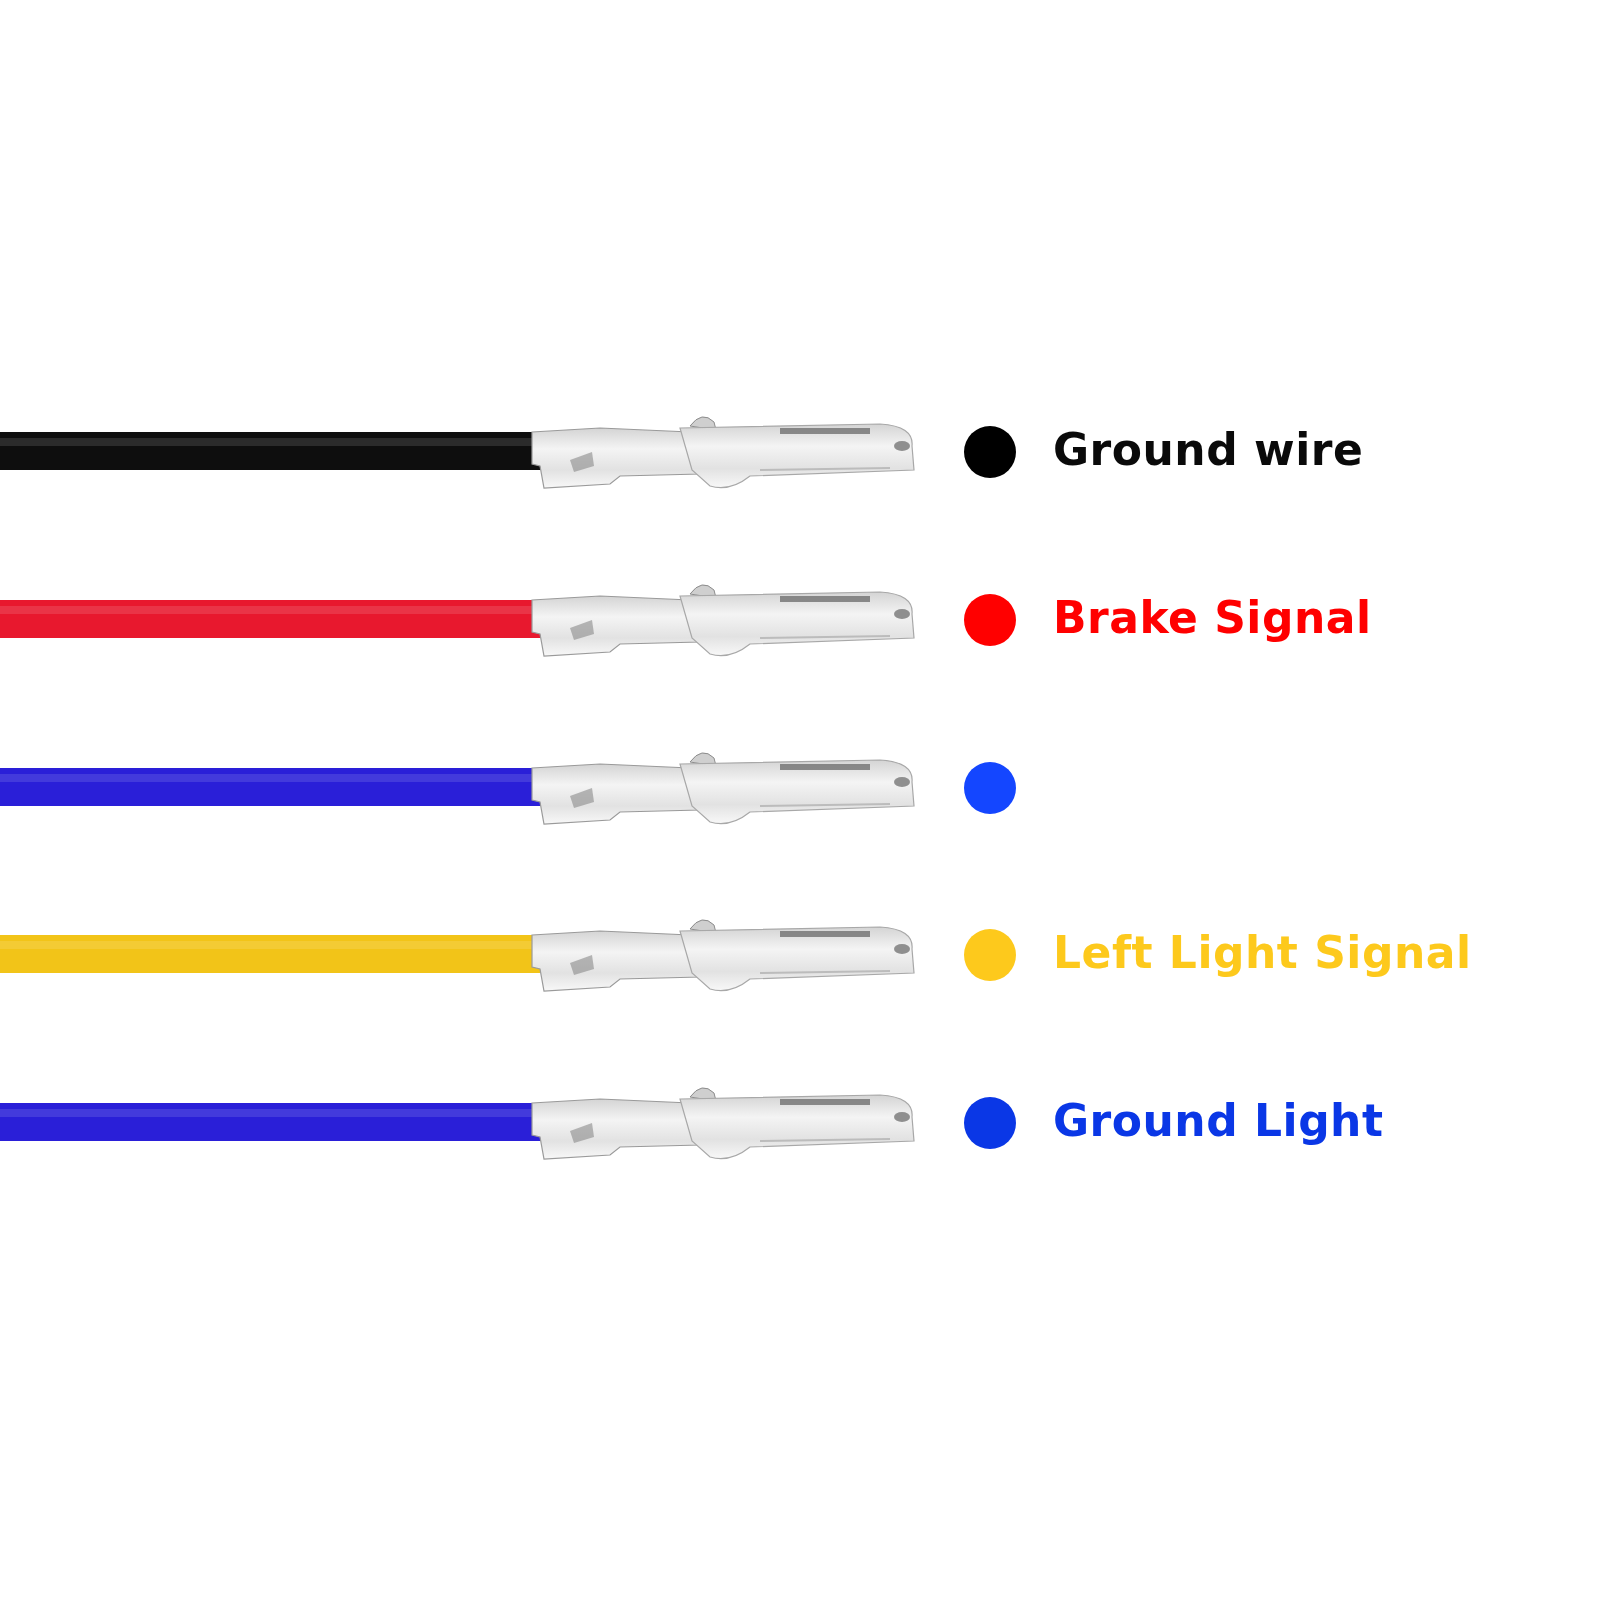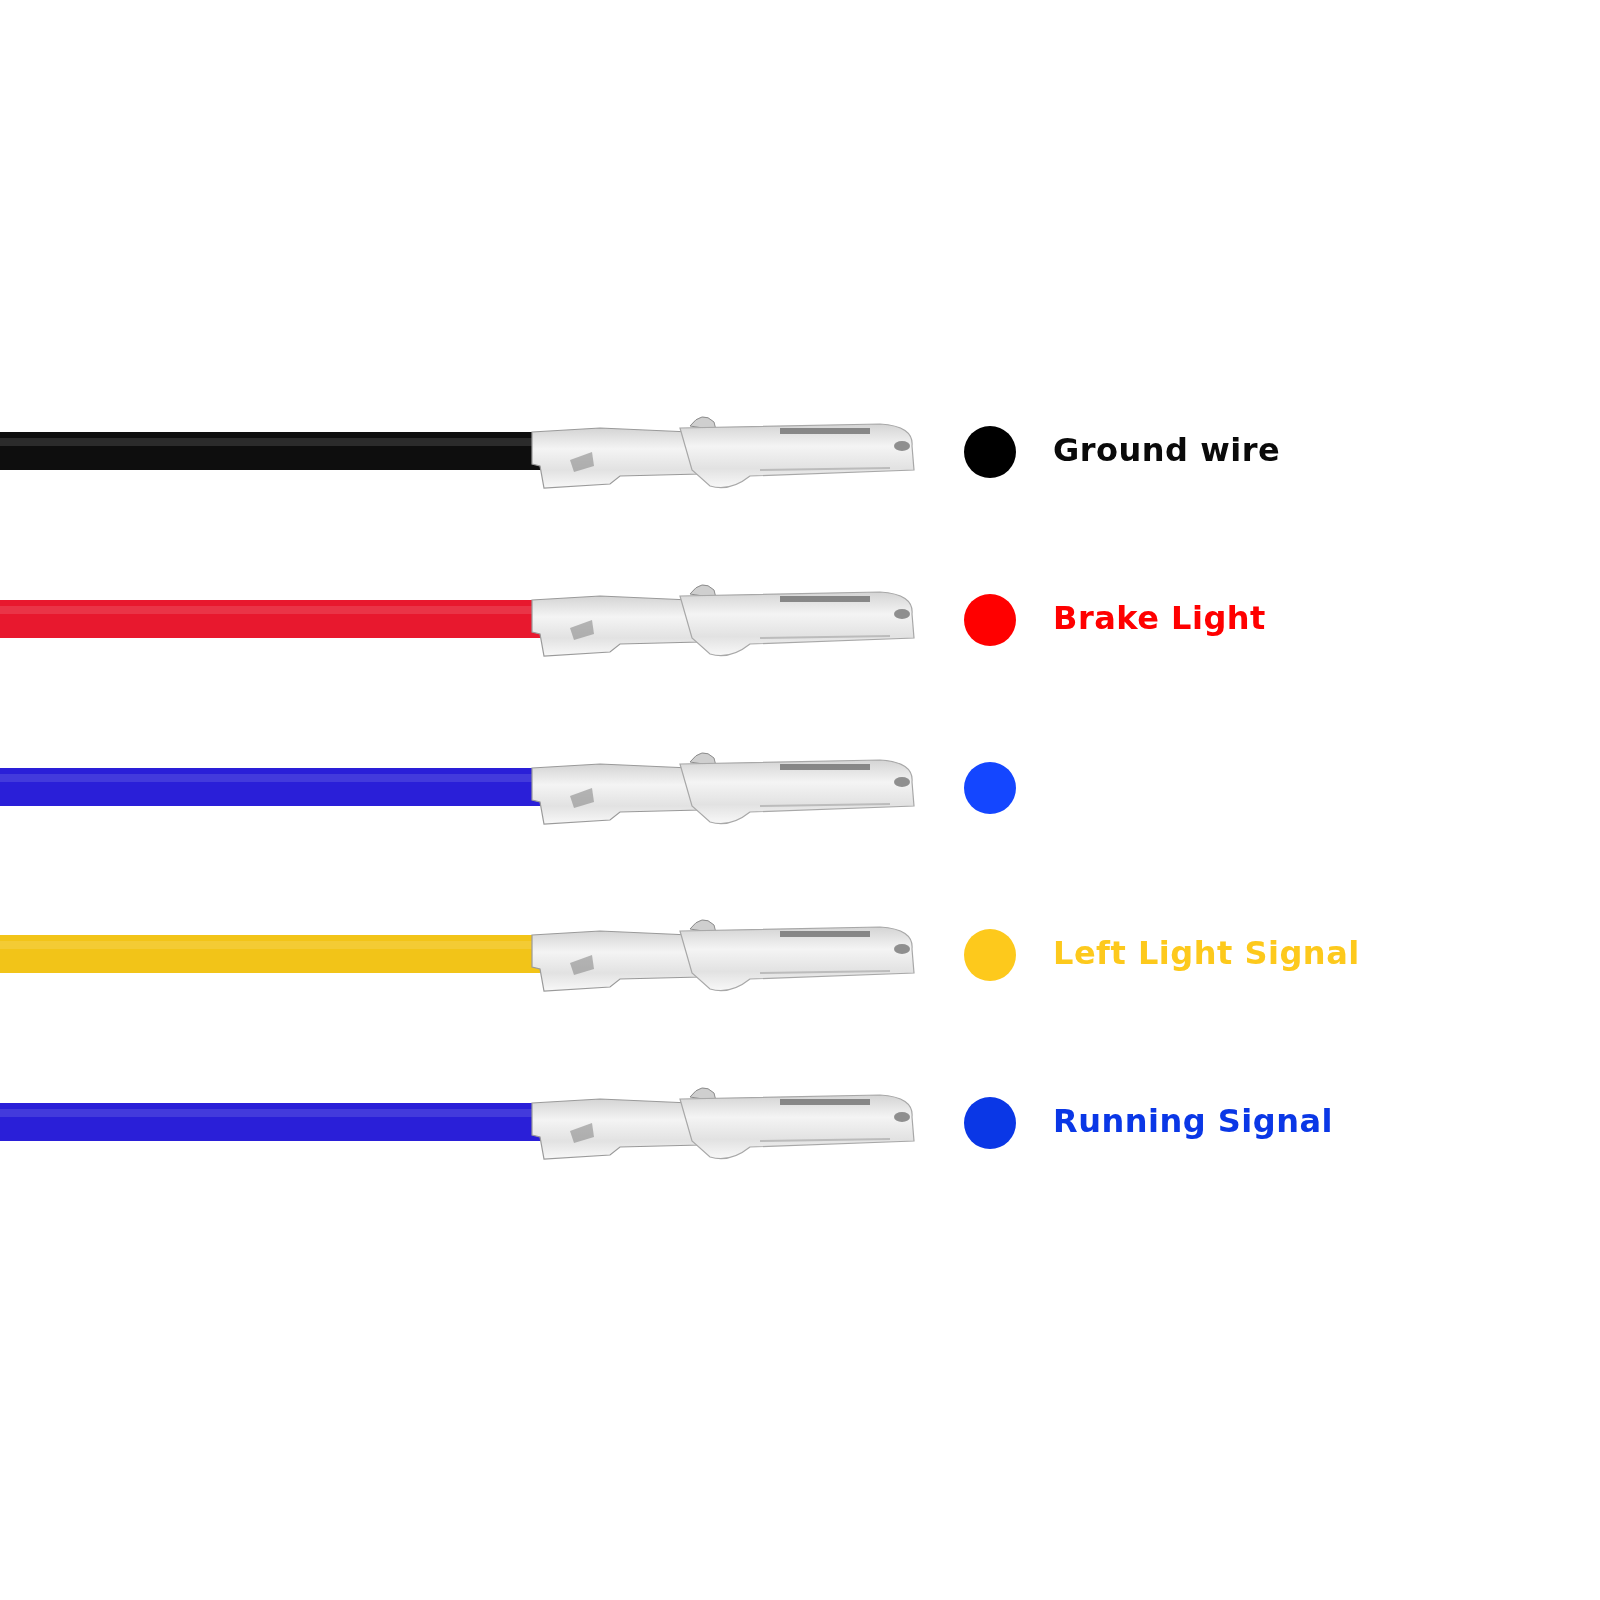--- a/index.html
+++ b/index.html
@@ -2,21 +2,21 @@
 <html><head>
 <meta charset="utf-8">
 <style>
   html, body { margin:0; padding:0; background:#ffffff; }
   body { width:1600px; height:1600px; position:relative; overflow:hidden; font-family:"DejaVu Sans","Liberation Sans",sans-serif; }
   .row { position:absolute; left:0; width:1600px; height:90px; }
   .wire { position:absolute; left:0; top:26px; width:548px; height:38px; border-radius:0 6px 6px 0; }
   .wire .sheen { position:absolute; left:0; right:0; top:6px; height:8px; background:rgba(255,255,255,0.12); }
   .terminal { position:absolute; left:530px; top:0; width:390px; height:90px; }
   .dot { position:absolute; left:964px; top:20px; width:52px; height:52px; border-radius:50%; }
-  .label { position:absolute; left:1053px; top:14px; font-size:32px; font-weight:bold; line-height:60px; white-space:nowrap; letter-spacing:0.5px; }
+  .label { position:absolute; left:1053px; top:14px; font-size:44px; font-weight:bold; line-height:60px; white-space:nowrap; letter-spacing:0.5px; }
 </style>
 </head>
 <body>
 
 <svg width="0" height="0" style="position:absolute">
   <defs>
     <linearGradient id="metal" x1="0" y1="0" x2="0" y2="1">
       <stop offset="0" stop-color="#d4d4d4"></stop>
       <stop offset="0.35" stop-color="#f4f4f4"></stop>
       <stop offset="0.7" stop-color="#e2e2e2"></stop>
@@ -55,21 +55,21 @@
   </div>
 
   <div class="row" style="top:574px;">
     <div class="wire" style="background:#e8182e;">
         <div class="sheen"></div>
       </div>
     <svg class="terminal" viewBox="0 0 390 90">
         <use href="#terminal-shape"></use>
       </svg>
     <div class="dot" style="background:#ff0000;"></div>
-    <div class="label" style="color:#ff0000;">Brake Light</div>
+    <div class="label" style="color:#ff0000;">Brake Signal</div>
   </div>
 
   <div class="row" style="top:742px;">
     <div class="wire" style="background:#2a1fd8;">
         <div class="sheen"></div>
       </div>
     <svg class="terminal" viewBox="0 0 390 90">
         <use href="#terminal-shape"></use>
       </svg>
     <div class="dot" style="background:#1446ff;"></div>
@@ -87,16 +87,16 @@
   </div>
 
   <div class="row" style="top:1077px;">
     <div class="wire" style="background:#2a1fd8;">
         <div class="sheen"></div>
       </div>
     <svg class="terminal" viewBox="0 0 390 90">
         <use href="#terminal-shape"></use>
       </svg>
     <div class="dot" style="background:#0a37e6;"></div>
-    <div class="label" style="color:#0a37e6;">Running Signal</div>
+    <div class="label" style="color:#0a37e6;">Ground Light</div>
   </div>
 
 </div>
 
 </body></html>

